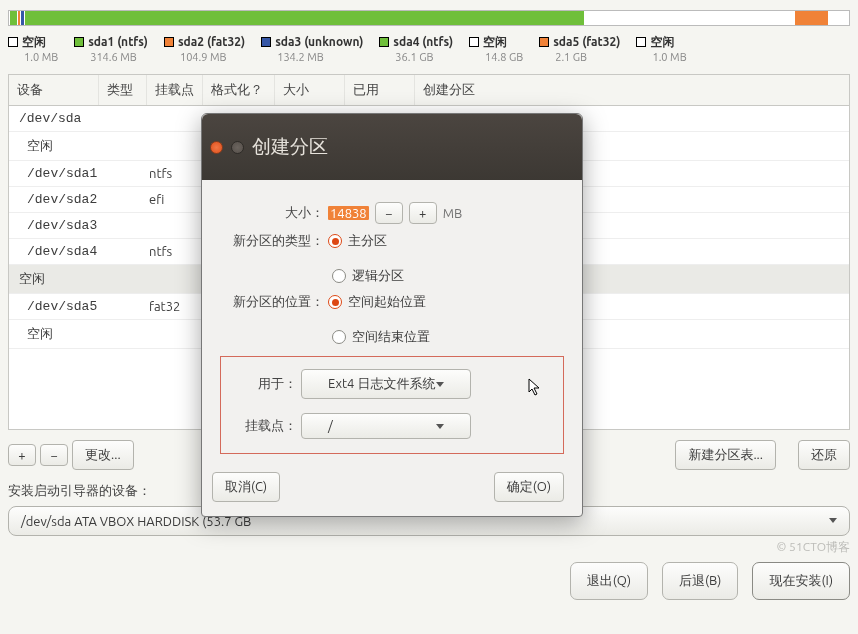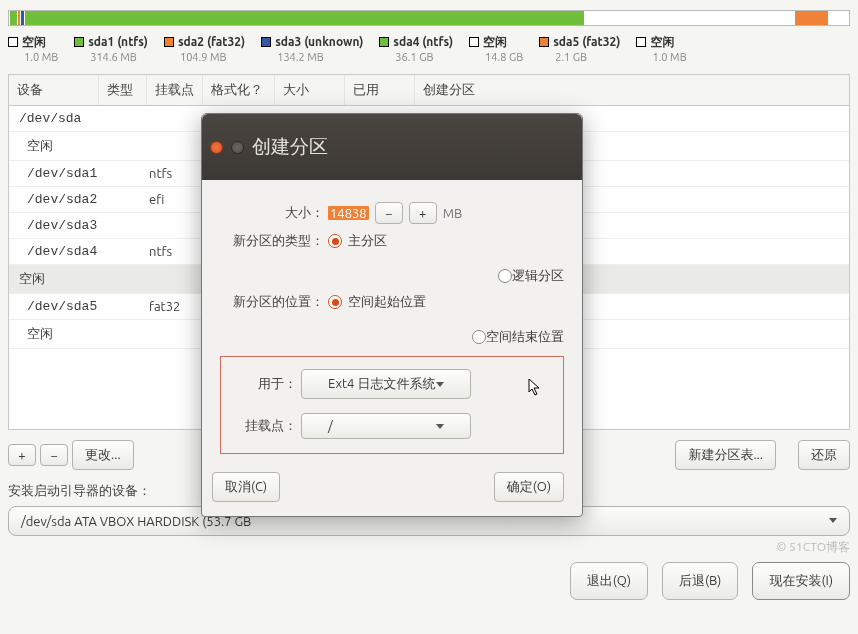--- a/index.html
+++ b/index.html
@@ -39,21 +39,21 @@
   .modal { position: absolute; top: 113px; left: 201px; width: 382px; background: #f2f1ef; border: 1px solid #777; box-shadow: 0 6px 24px rgba(0,0,0,0.35); border-radius: 6px 6px 4px 4px; }
   .modal-titlebar { background: linear-gradient(#4b4540,#3c3833); color: #e7e3dc; padding: 20px 8px; display: flex; align-items: center; gap: 8px; border-radius: 6px 6px 0 0; font-weight: 500; font-size: 19px; }
   .win-dot { width: 13px; height: 13px; border-radius: 50%; display: inline-block; }
   .win-close { background: radial-gradient(#f07746,#df4f1b); border: 1px solid #8a3c1c; }
   .win-min { background: radial-gradient(#6c655f,#544e49); border: 1px solid #2e2b27; }
   .modal-body { padding: 14px 18px 12px 18px; }
   .form-row { display: flex; align-items: center; margin: 8px 0; }
   .form-label { width: 108px; text-align: right; padding-right: 4px; color: #444; }
   .form-val { display: flex; align-items: center; gap: 6px; }
   .num-sel { background: #f08238; color: #fff; padding: 0 2px; border-radius: 1px; }
-  .radio-row { display: flex; align-items: center; margin: 17px 0 6px 0; padding-left: 112px; gap: 0; justify-content: flex-end; }
+  .radio-row { display: flex; align-items: center; margin: 17px 0 6px 0; padding-left: 112px; gap: 6px; }
   .radio { width: 14px; height: 14px; border-radius: 50%; border: 1px solid #8a8a84; display: inline-flex; align-items: center; justify-content: center; background: #fff; }
   .radio.checked { border-color: #dd4814; }
   .radio.checked::after { content: ""; width: 7px; height: 7px; border-radius: 50%; background: #dd4814; }
   .hi-box { border: 1px solid #d46a5a; padding: 12px 10px 14px 10px; margin: 10px 0 6px 0; }
   .dropdown { background: linear-gradient(#fdfdfc,#ebebe6); border: 1px solid #b3b3ad; border-radius: 4px; padding: 5px 26px; display: flex; align-items: center; justify-content: space-between; min-width: 170px; }
   .tri { width: 0; height: 0; border-left: 4px solid transparent; border-right: 4px solid transparent; border-top: 5px solid #555; }
   .modal-ftr { display: flex; justify-content: space-between; gap: 10px; padding: 0 18px 14px 10px; }
   .cursor { position: absolute; top: 378px; left: 528px; font-size: 16px; color: #000; }
   .watermark { position: absolute; right: 8px; bottom: 78px; color: #bcbcb8; font-size: 12px; }
   .unit { color: #737373; }

